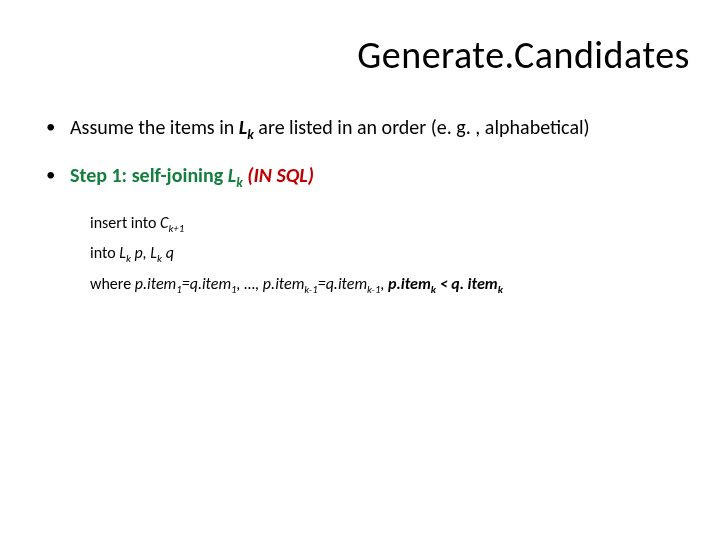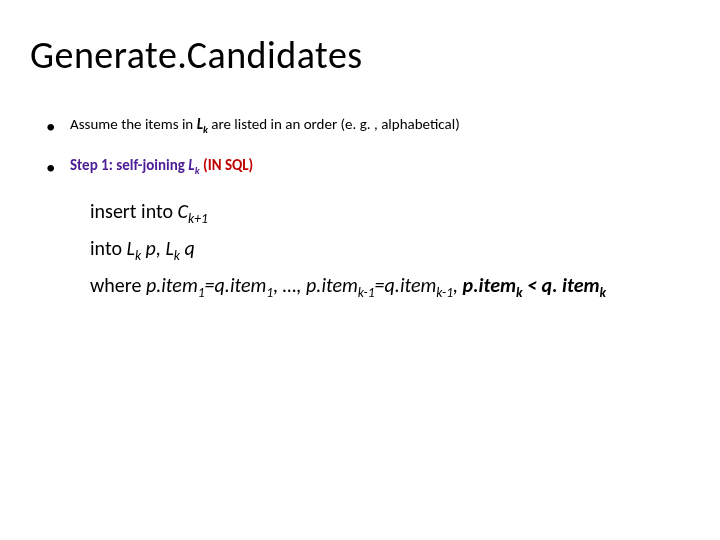--- a/index.html
+++ b/index.html
@@ -11,50 +11,50 @@
     font-family: Calibri, "Segoe UI", Arial, sans-serif;
     color: #000;
   }
   .slide {
     width: 720px;
     height: 540px;
     box-sizing: border-box;
     padding: 18px 30px 30px 30px;
   }
   .title {
-    text-align: left;
+    text-align: right;
     font-size: 38px;
     font-weight: 400;
     margin: 14px 0 36px 0;
     letter-spacing: 0.5px;
   }
   ul.bullets {
     list-style: none;
     padding: 0;
     margin: 14px 0 0 16px;
-    font-size: 15px;
+    font-size: 20px;
   }
   ul.bullets > li {
     position: relative;
     padding-left: 24px;
     margin-bottom: 18px;
     line-height: 1.35;
   }
   ul.bullets > li::before {
     content: "•";
     position: absolute;
     left: 0;
     top: 0;
     font-size: 19px;
   }
-  .step-label { color: #4c1d95; font-weight: 700; }
-  .step-sql  { color: #c00000; font-weight: 700; }
+  .step-label { color: #15803d; font-weight: 700; }
+  .step-sql  { color: #c00000; font-style: italic; font-weight: 700; }
   .sql-block {
     margin: 6px 0 15px 60px;
-    font-size: 20px;
+    font-size: 16px;
     line-height: 1.5;
   }
   .sql-line { margin-bottom: 4px; }
   sub { font-size: 0.68em; vertical-align: sub; font-style: italic; }
   .ital { font-style: italic; }
   .bold { font-weight: 700; }
   .holder { display: inline; }
 </style>
 </head>
 <body>

